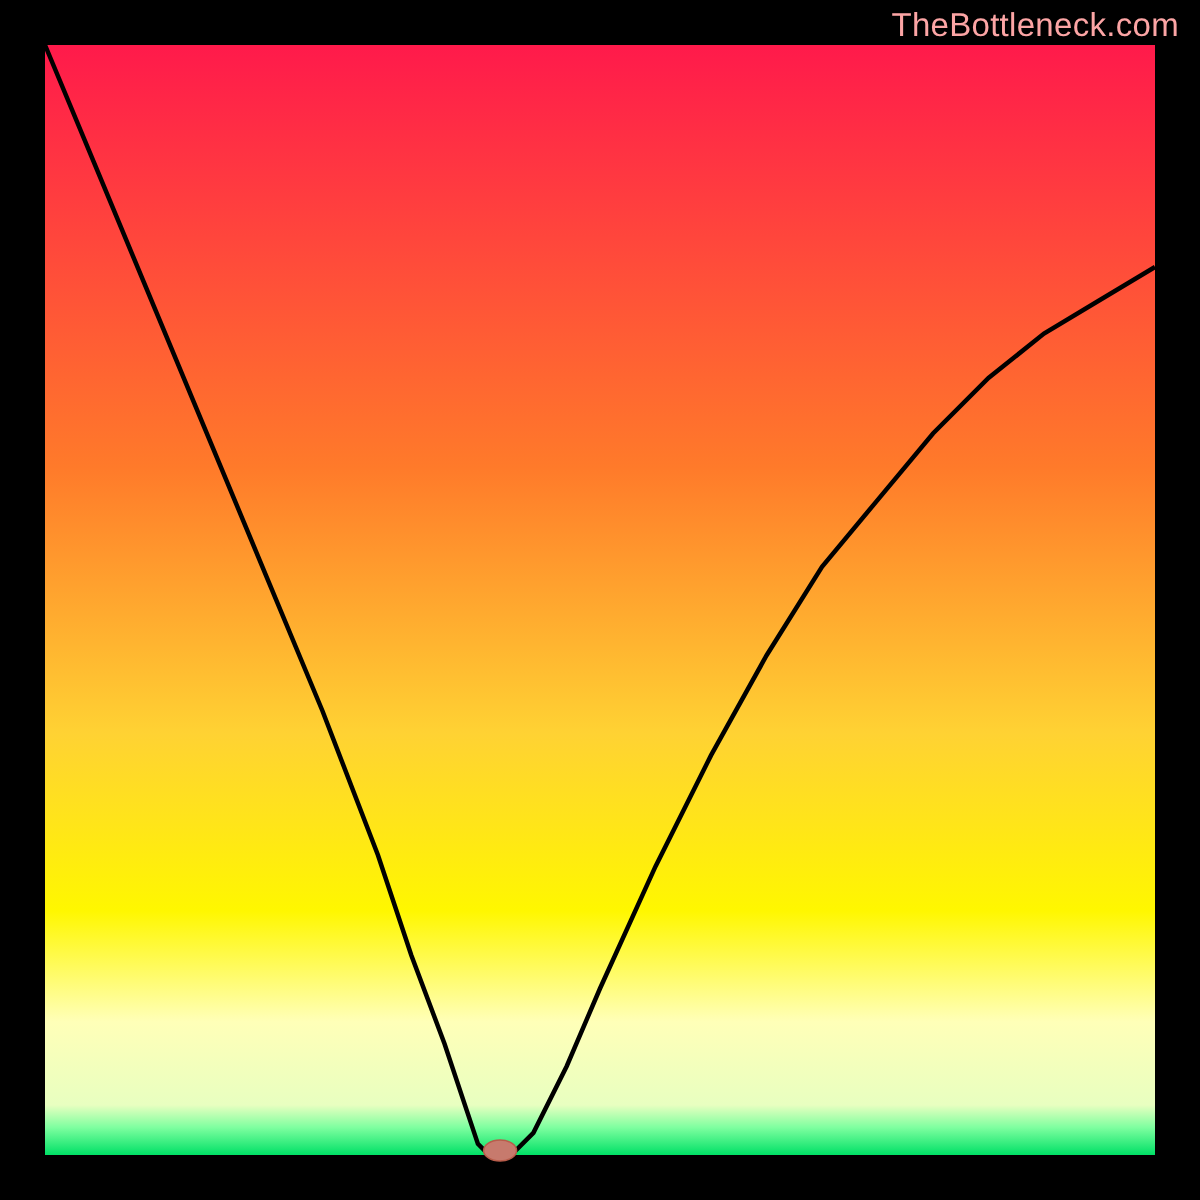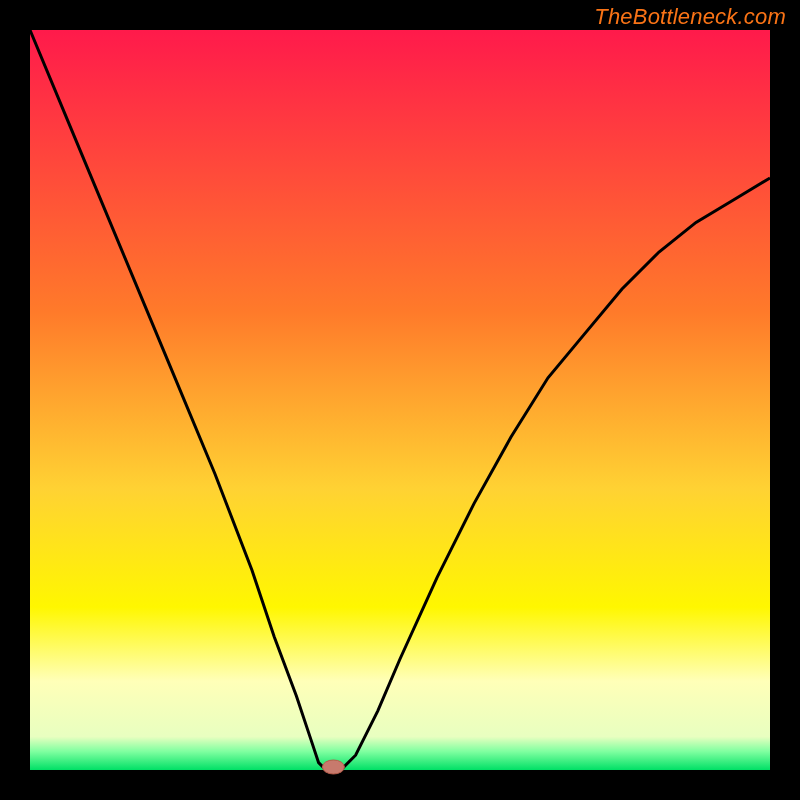--- a/index.html
+++ b/index.html
@@ -14,26 +14,25 @@
   .frame {
     position: relative;
     width: 800px;
     height: 800px;
     background: #000;
   }
   .watermark {
     position: absolute;
     top: 4px;
     right: 14px;
-    color: #f97316;
+    color: #fca5a5;
     font-size: 22px;
     font-weight: 500;
     letter-spacing: 0.2px;
     z-index: 20;
-    font-style: italic;
   }
   svg {
     position: absolute;
     top: 0;
     left: 0;
   }
 </style>
 </head>
 <body>
 <div class="frame">

